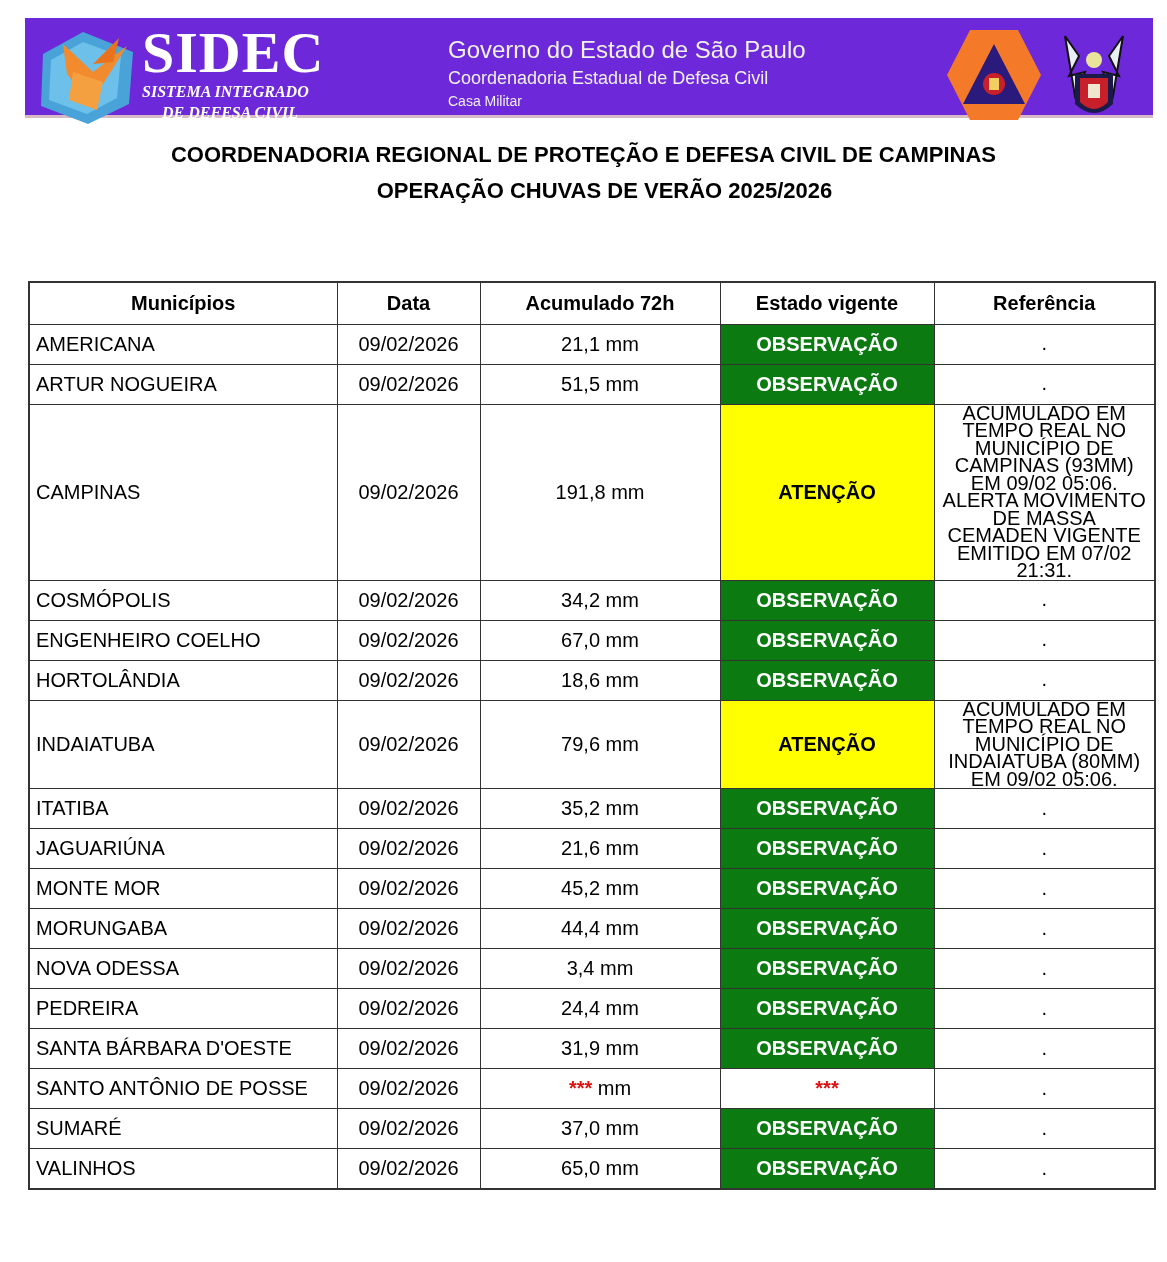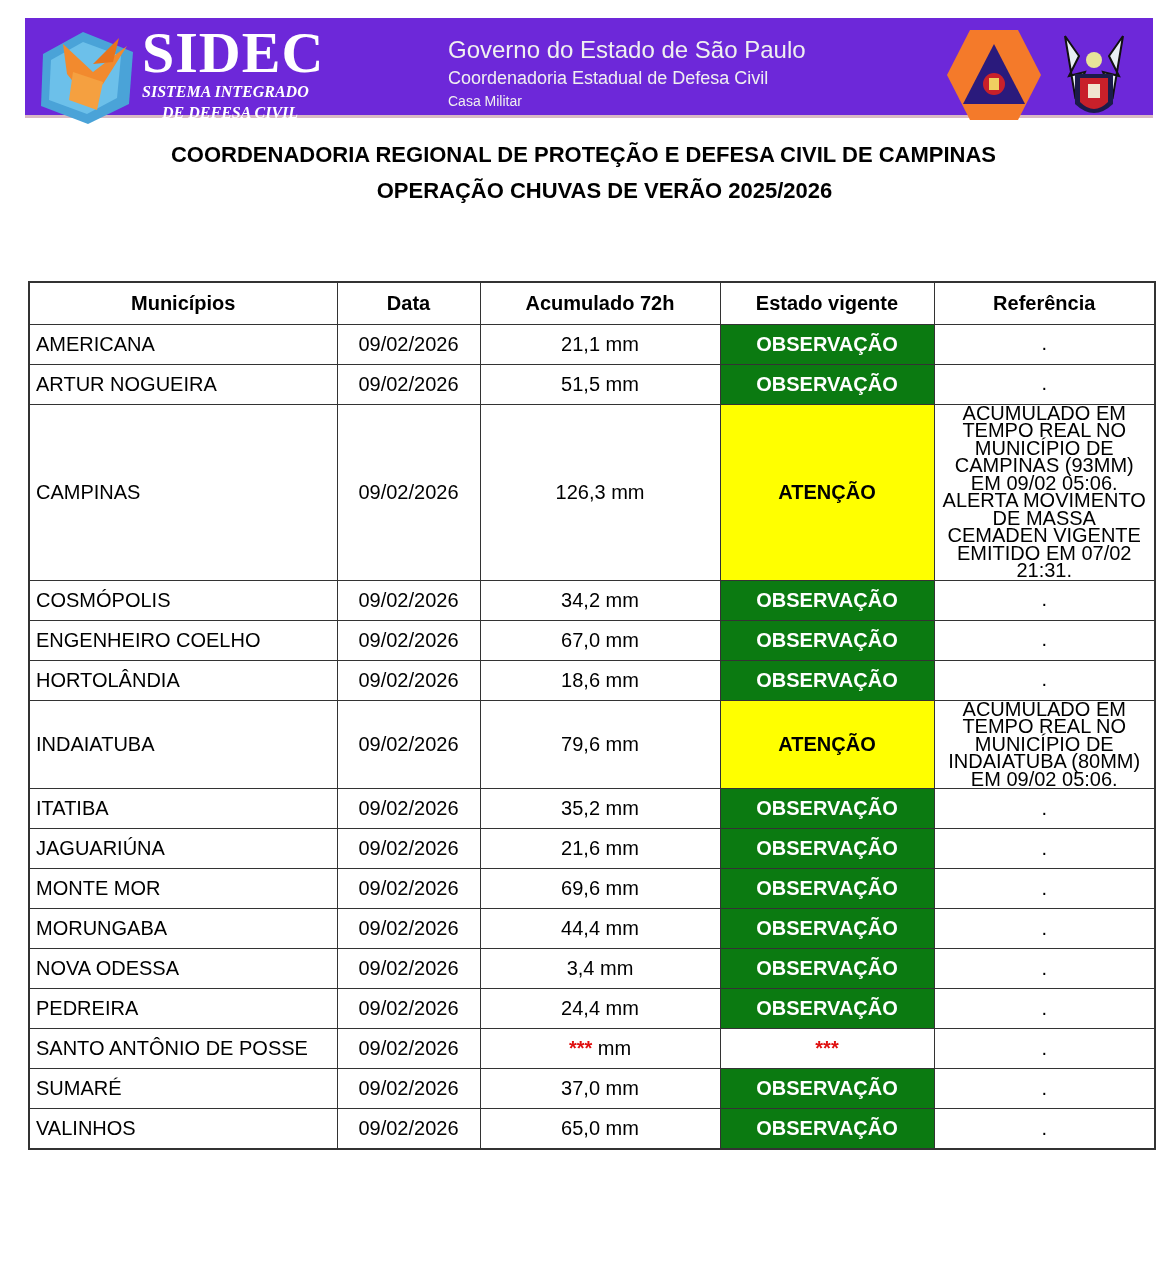--- a/index.html
+++ b/index.html
@@ -102,21 +102,21 @@
       <tr>
         <td class="mun">ARTUR NOGUEIRA</td>
         <td class="date">09/02/2026</td>
         <td class="acc">51,5 mm</td>
         <td class="state obs" style="background: rgb(11, 122, 17);">OBSERVAÇÃO</td>
         <td class="ref">.</td>
       </tr>
       <tr class="tall">
         <td class="mun">CAMPINAS</td>
         <td class="date">09/02/2026</td>
-        <td class="acc">126,3 mm</td>
+        <td class="acc">191,8 mm</td>
         <td class="state aten" style="background: rgb(255, 255, 0);">ATENÇÃO</td>
         <td class="ref">ACUMULADO EM TEMPO REAL NO MUNICÍPIO DE CAMPINAS (93MM) EM 09/02 05:06. ALERTA MOVIMENTO DE MASSA CEMADEN VIGENTE EMITIDO EM 07/02 21:31.</td>
       </tr>
       <tr>
         <td class="mun">COSMÓPOLIS</td>
         <td class="date">09/02/2026</td>
         <td class="acc">34,2 mm</td>
         <td class="state obs" style="background: rgb(11, 122, 17);">OBSERVAÇÃO</td>
         <td class="ref">.</td>
       </tr>
@@ -151,21 +151,21 @@
       <tr>
         <td class="mun">JAGUARIÚNA</td>
         <td class="date">09/02/2026</td>
         <td class="acc">21,6 mm</td>
         <td class="state obs" style="background: rgb(11, 122, 17);">OBSERVAÇÃO</td>
         <td class="ref">.</td>
       </tr>
       <tr>
         <td class="mun">MONTE MOR</td>
         <td class="date">09/02/2026</td>
-        <td class="acc">69,6 mm</td>
+        <td class="acc">45,2 mm</td>
         <td class="state obs" style="background: rgb(11, 122, 17);">OBSERVAÇÃO</td>
         <td class="ref">.</td>
       </tr>
       <tr>
         <td class="mun">MORUNGABA</td>
         <td class="date">09/02/2026</td>
         <td class="acc">44,4 mm</td>
         <td class="state obs" style="background: rgb(11, 122, 17);">OBSERVAÇÃO</td>
         <td class="ref">.</td>
       </tr>
@@ -173,20 +173,27 @@
         <td class="mun">NOVA ODESSA</td>
         <td class="date">09/02/2026</td>
         <td class="acc">3,4 mm</td>
         <td class="state obs" style="background: rgb(11, 122, 17);">OBSERVAÇÃO</td>
         <td class="ref">.</td>
       </tr>
       <tr>
         <td class="mun">PEDREIRA</td>
         <td class="date">09/02/2026</td>
         <td class="acc">24,4 mm</td>
+        <td class="state obs" style="background: rgb(11, 122, 17);">OBSERVAÇÃO</td>
+        <td class="ref">.</td>
+      </tr>
+      <tr>
+        <td class="mun">SANTA BÁRBARA D'OESTE</td>
+        <td class="date">09/02/2026</td>
+        <td class="acc">31,9 mm</td>
         <td class="state obs" style="background: rgb(11, 122, 17);">OBSERVAÇÃO</td>
         <td class="ref">.</td>
       </tr>
       <tr>
         <td class="mun">SANTO ANTÔNIO DE POSSE</td>
         <td class="date">09/02/2026</td>
         <td class="acc"><span class="red">***</span><span> mm</span></td>
         <td class="state none">***</td>
         <td class="ref">.</td>
       </tr>

